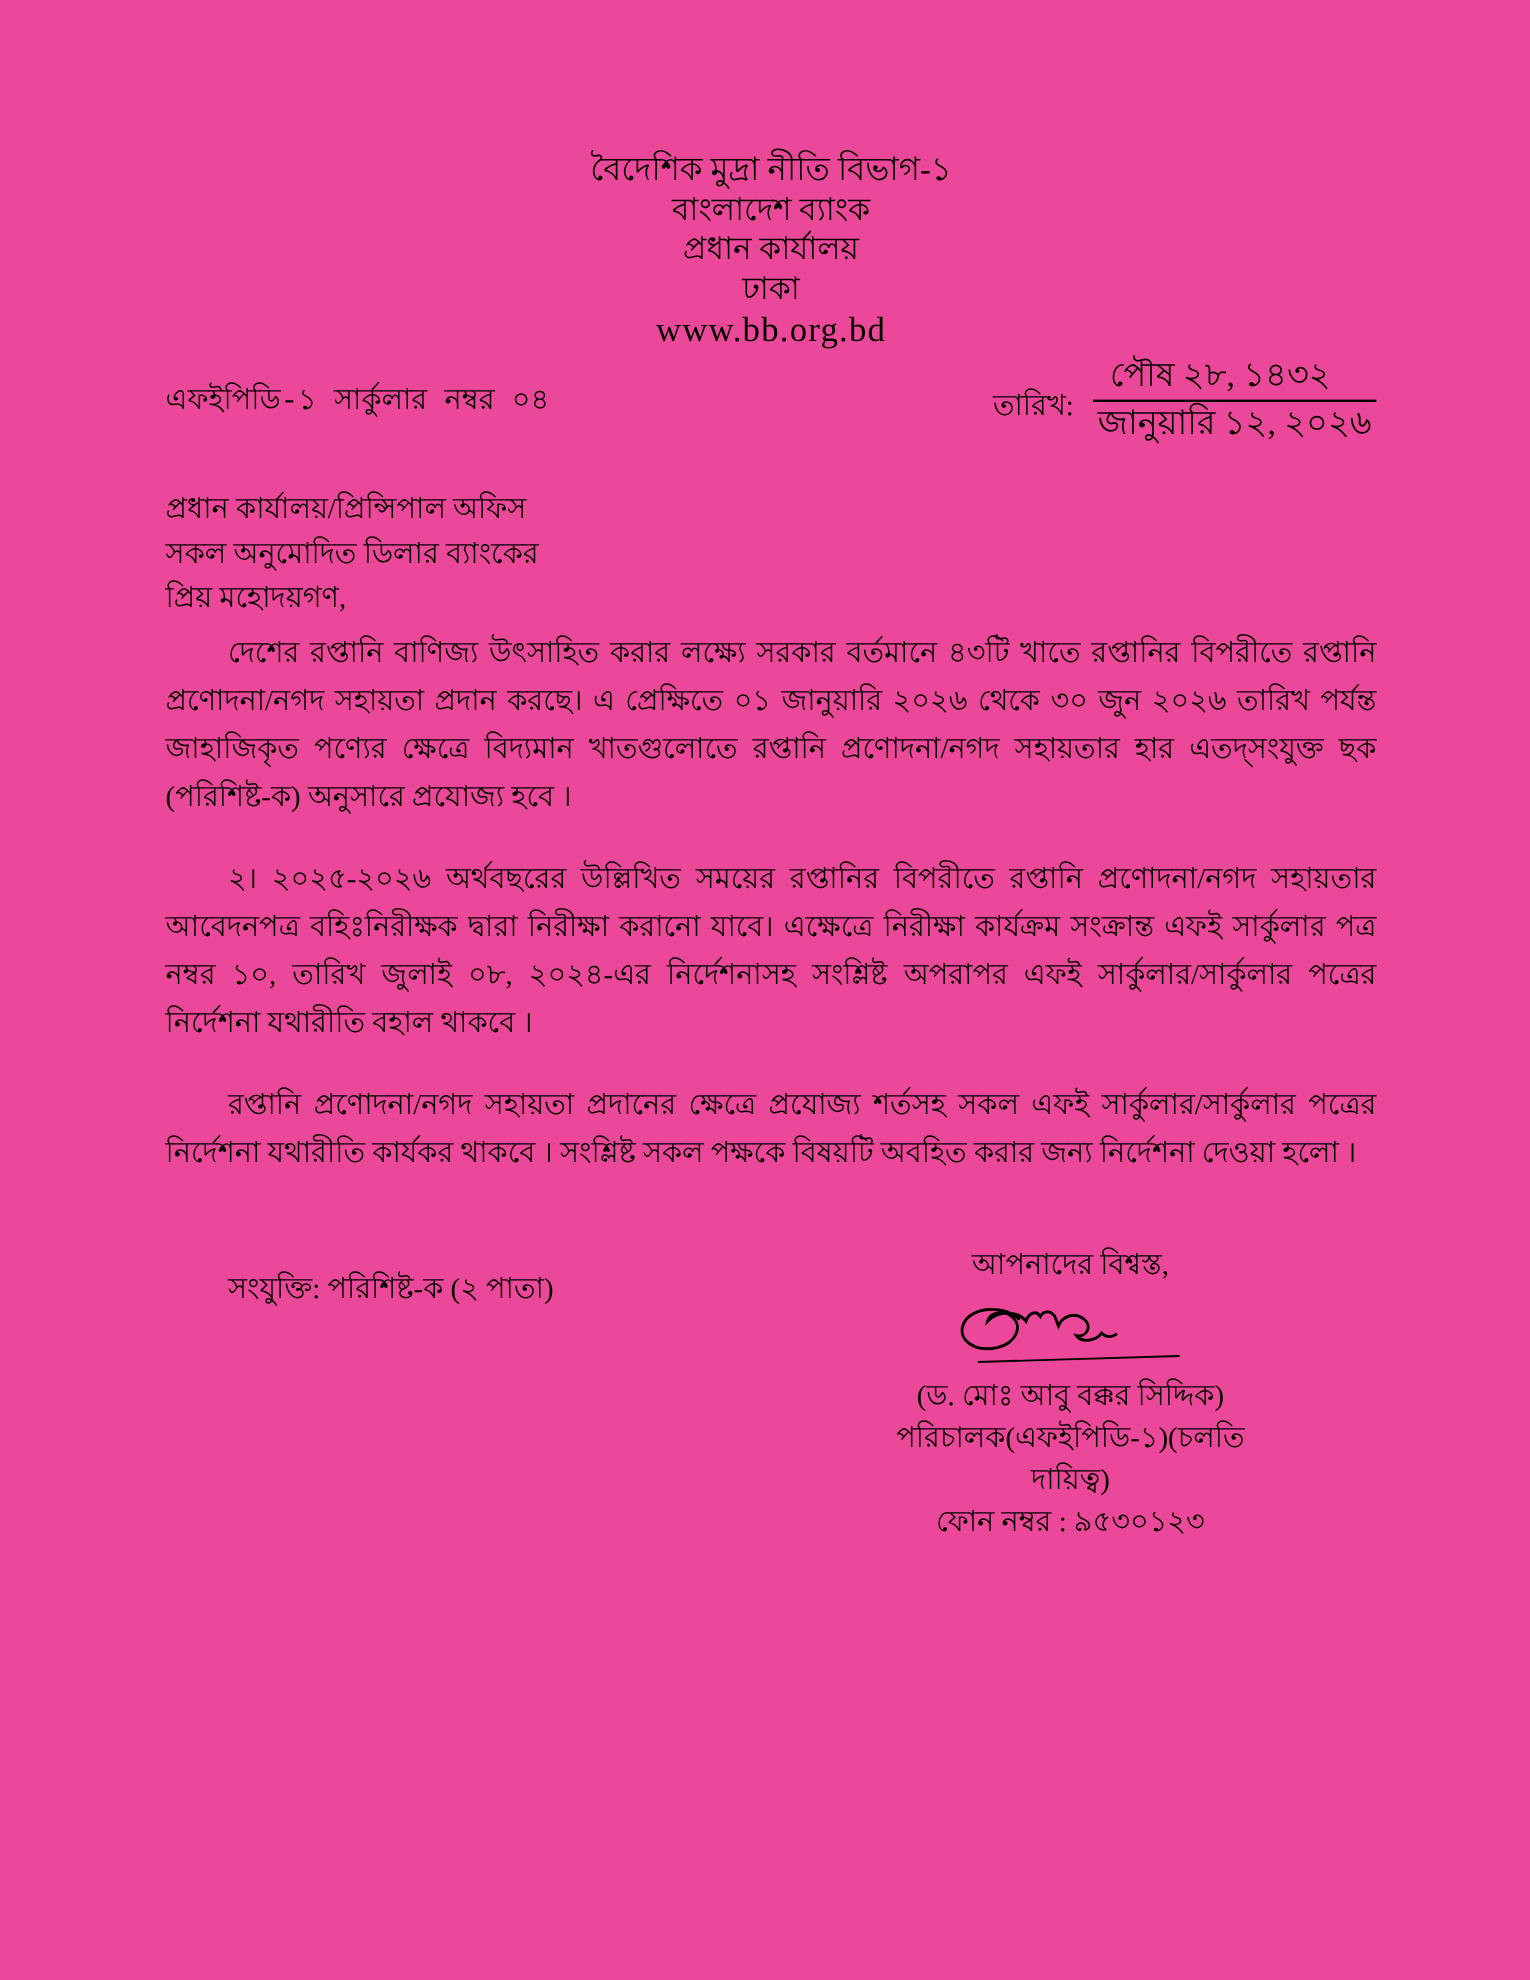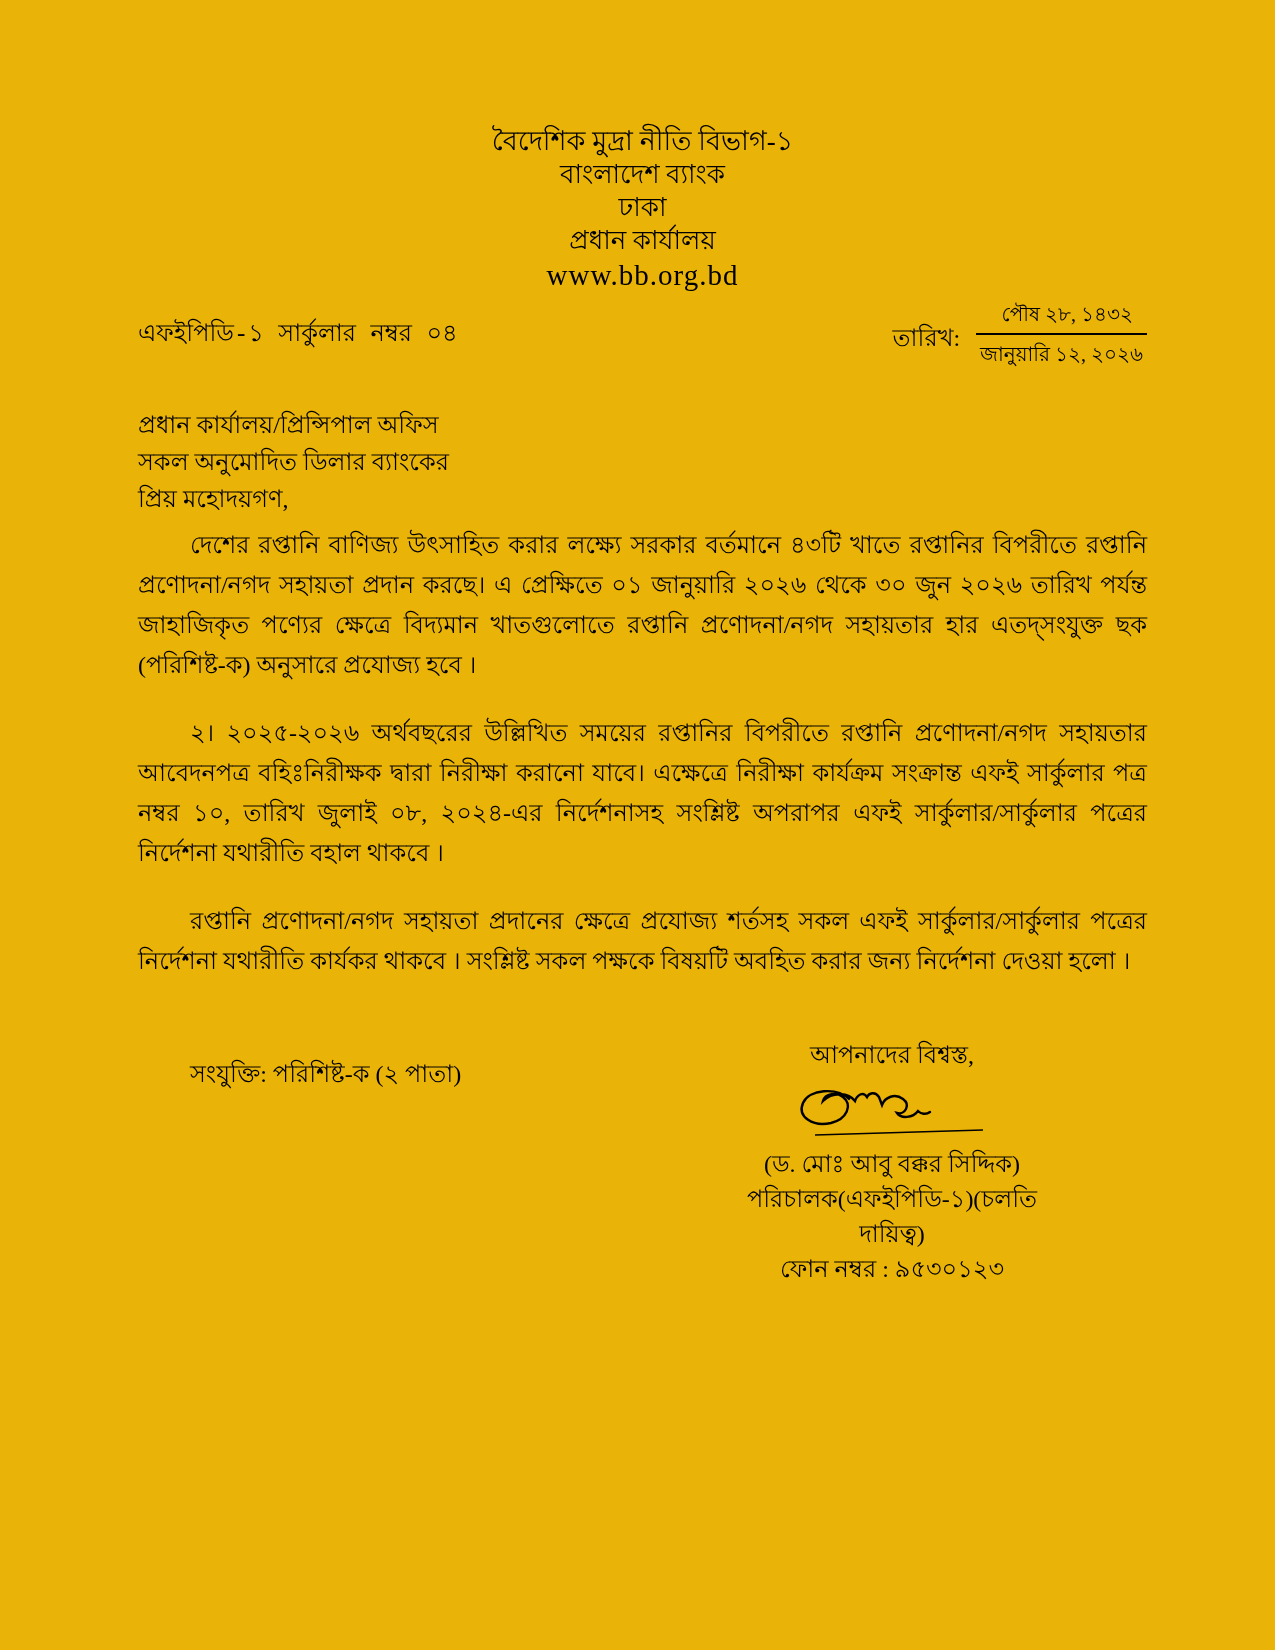--- a/index.html
+++ b/index.html
@@ -7,38 +7,38 @@
   body {
     width:1275px; height:1650px;
     position:relative;
     color:#000;
     font-family:"Liberation Serif","DejaVu Serif",serif;
     overflow:hidden;
   }
   .page {
     position:absolute; inset:0;
     padding:125px 128px 0 138px;
-    background:#eab308;
+    background:#ec4899;
   }
 
   
   .letterhead { text-align:center; }
   .lh-line { font-size:26px; line-height:33px; }
   .lh-dept { font-size:27px; }
   .lh-site { font-size:29px; line-height:36px; font-family:"Liberation Serif",serif; letter-spacing:1px; }
 
   
   .meta-row {
     margin-top:6px;
     display:flex; justify-content:space-between; align-items:center;
   }
   .circular-no { font-size:24px;font-family:Liberation Mono, monospace; }
   .date-block { display:flex; align-items:center; gap:16px; }
   .date-label { font-size:24px; padding-top:10px; }
-  .date-fraction { display:inline-flex; flex-direction:column; text-align:right; font-size:20px; }
+  .date-fraction { display:inline-flex; flex-direction:column; text-align:left; font-size:28px; }
   .date-top { border-bottom:2px solid #000; padding:0 14px 4px; line-height:30px; }
   .date-bottom { padding:4px 4px 0; line-height:30px; }
 
   
   .addressee { margin-top:38px; font-size:24px; line-height:37px; }
 
   
   .subject-line { margin-top:26px; text-align:center; font-size:24px; }
   .subject-text { text-decoration:underline; text-underline-offset:6px; text-decoration-thickness:1.5px; }
 
@@ -65,22 +65,22 @@
   .sig-phone { font-size:24px; line-height:35px; }
 </style>
 </head>
 <body>
 
 <div class="page">
 
   <div class="letterhead">
     <div class="lh-line lh-dept">বৈদেশিক মুদ্রা নীতি বিভাগ-১</div>
     <div class="lh-line">বাংলাদেশ ব্যাংক</div>
+    <div class="lh-line">প্রধান কার্যালয়</div>
     <div class="lh-line">ঢাকা</div>
-    <div class="lh-line">প্রধান কার্যালয়</div>
     <div class="lh-site">www.bb.org.bd</div>
   </div>
 
   <div class="meta-row">
     <div class="circular-no">এফইপিডি-১ সার্কুলার নম্বর ০৪</div>
     <div class="date-block">
       <span class="date-label">তারিখ:</span>
       <span class="date-fraction">
         <span class="date-top">পৌষ ২৮, ১৪৩২</span>
         <span class="date-bottom">জানুয়ারি ১২, ২০২৬</span>

